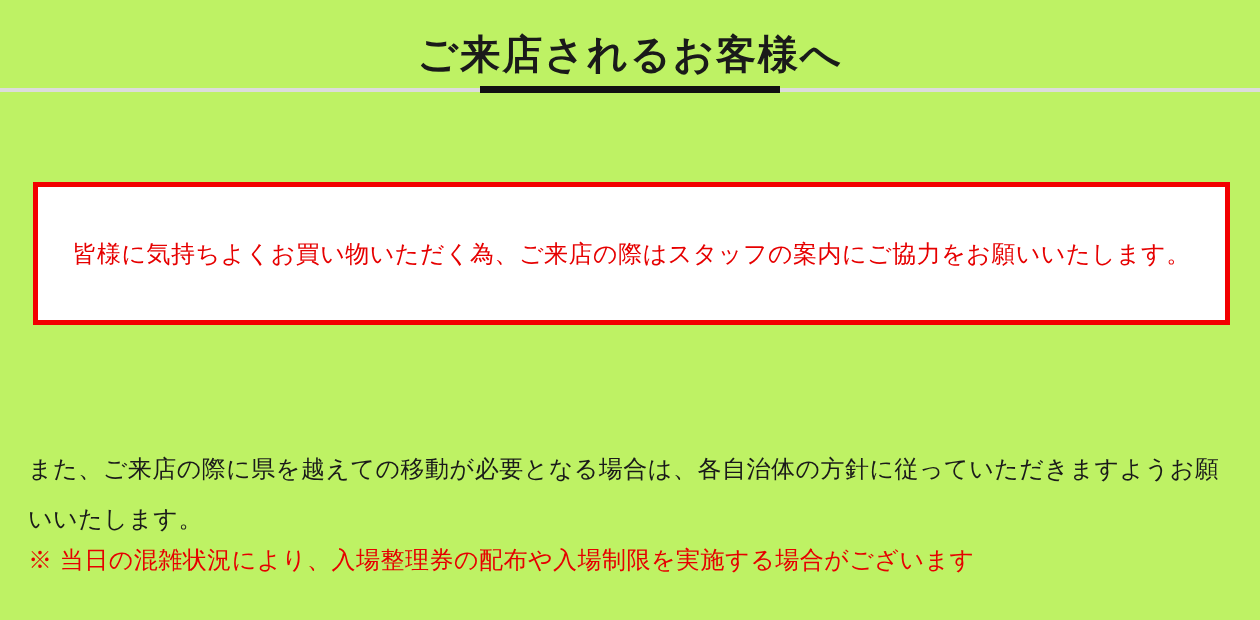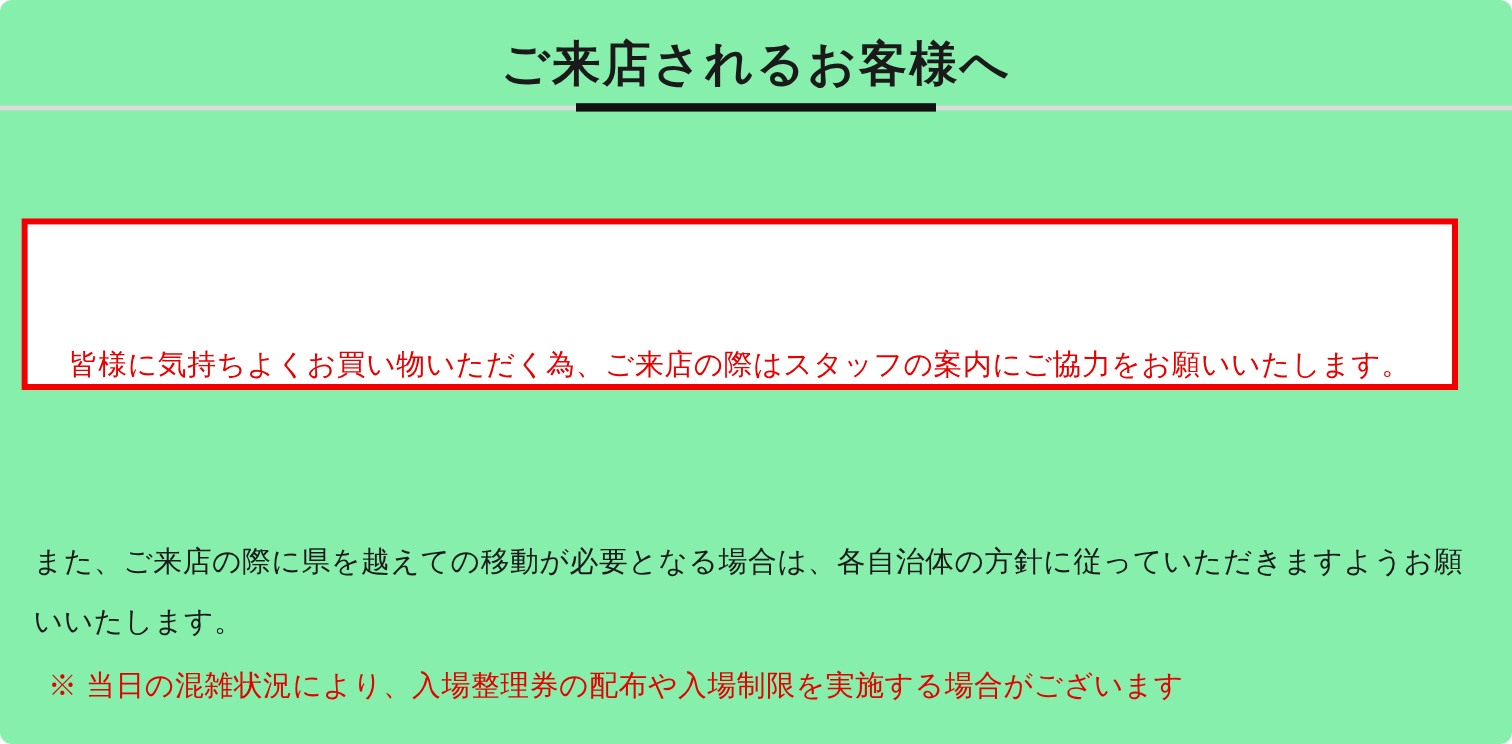--- a/index.html
+++ b/index.html
@@ -1,23 +1,22 @@
 <!DOCTYPE html>
 <html style="--accent_red: #f20000; --text_red: #e60000; --text_black: #1a1a1a; --divider_gray: #dcdcdc; --underline_black: #111111;"><head>
 <meta charset="utf-8">
 <style>
   html, body { margin: 0; padding: 0; background: #ffffff; }
   .page {
     position: relative;
     width: 1260px;
     height: 620px;
-    background: #86efac;
+    background: #bef264;
     overflow: hidden;
     font-family: "Liberation Sans", sans-serif;
-    border-radius: 10px;
   }
   .title {
     position: absolute;
     top: 30px;
     left: 0;
     width: 100%;
     margin: 0;
     text-align: center;
     font-size: 40px;
     line-height: 48px;
@@ -37,29 +36,29 @@
     position: absolute;
     top: 86px;
     left: 50%;
     transform: translateX(-50%);
     width: 300px;
     height: 7px;
     background: var(--underline_black, #111111);
   }
   .notice-box {
     position: absolute;
-    left: 18px;
+    left: 33px;
     top: 182px;
     width: 1197px;
     height: 143px;
     box-sizing: border-box;
     border: 5px solid var(--accent_red, #f20000);
     background: #ffffff;
     display: flex;
-    align-items: flex-end;
+    align-items: center;
     justify-content: center;
   }
   .notice-text {
     margin: 0;
     padding: 0 20px;
     font-size: 24px;
     letter-spacing: 0.5px;
     text-align: center;
     color: var(--text_red, #e60000);
   }
@@ -70,21 +69,21 @@
     width: 1204px;
   }
   .body-text {
     margin: 0;
     font-size: 24px;
     line-height: 50px;
     letter-spacing: 0.5px;
     color: var(--text_black, #1a1a1a);
   }
   .note-red {
-    margin: 12px;
+    margin: 0;
     font-size: 24px;
     line-height: 31px;
     letter-spacing: 0.5px;
     color: var(--text_red, #e60000);
   }
 </style>
 </head>
 <body>
 
 <div class="page">

